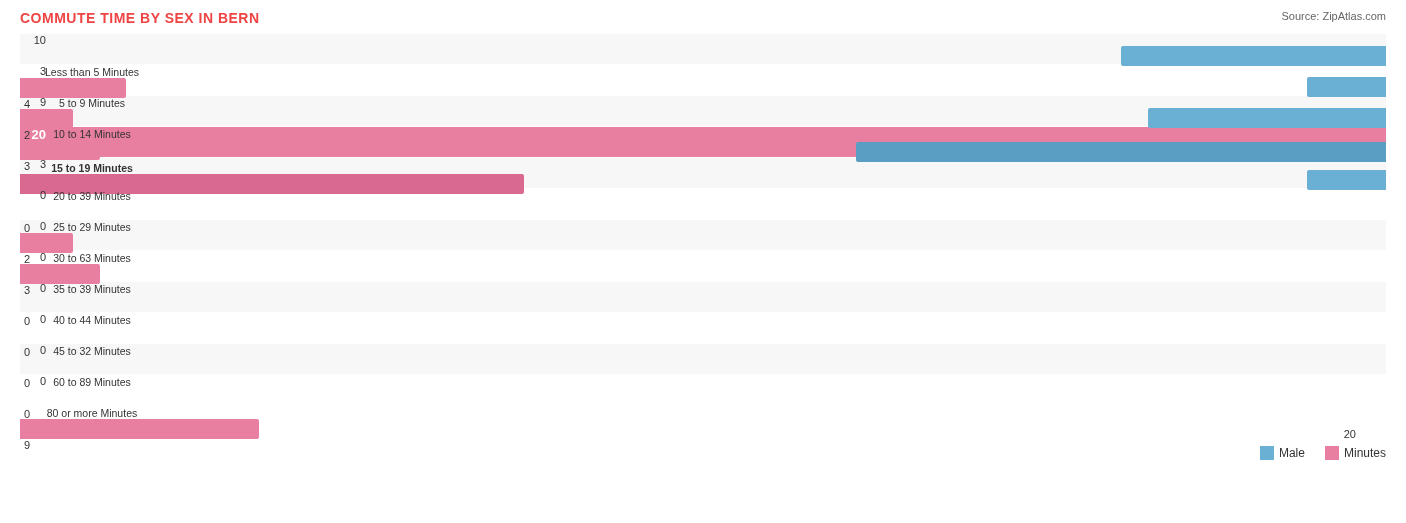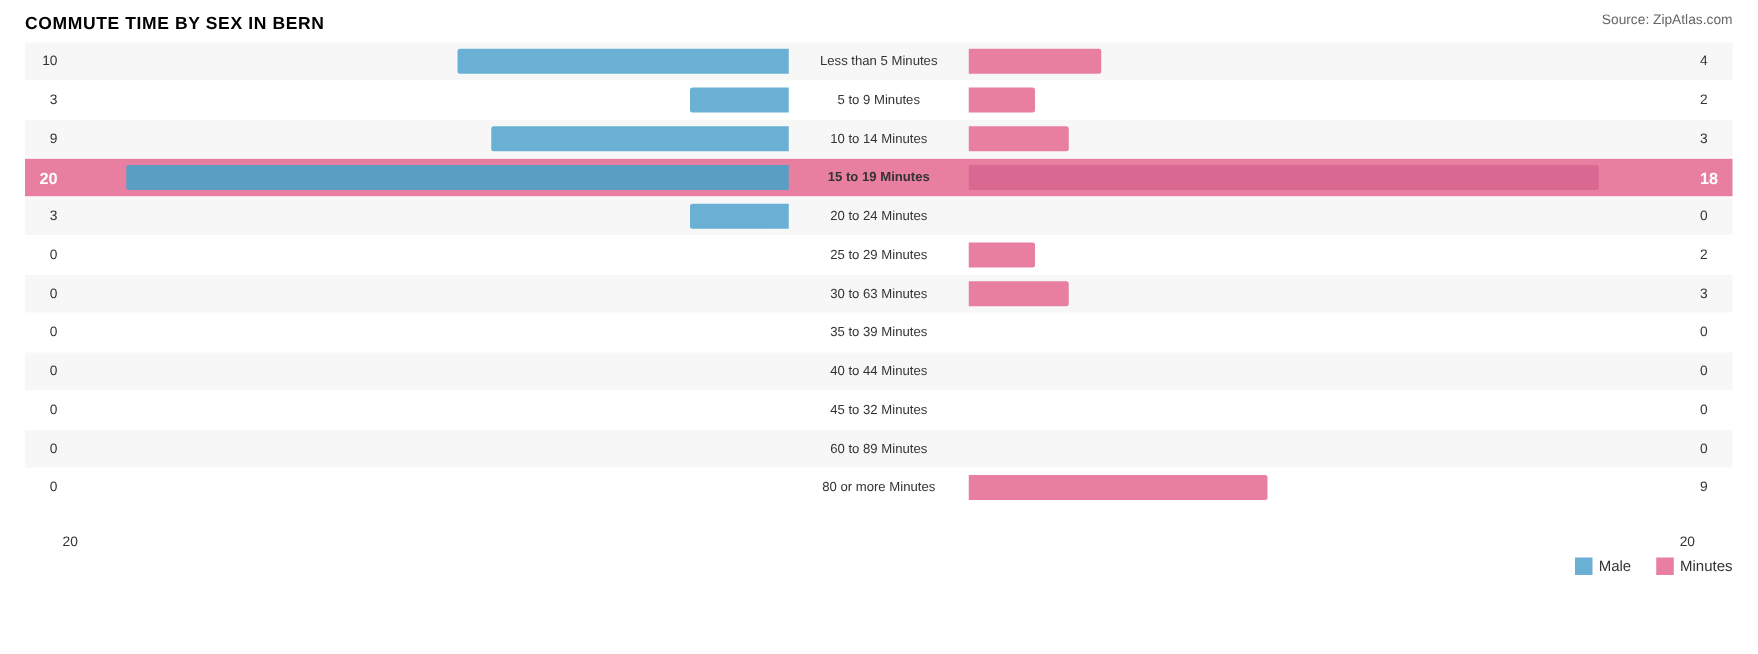--- a/index.html
+++ b/index.html
@@ -19,37 +19,37 @@
     .title-row {
       display: flex;
       justify-content: space-between;
       align-items: flex-start;
       margin-bottom: 8px;
     }
     .chart-title {
       font-size: 14px;
       font-weight: bold;
       text-transform: uppercase;
-      color: #000000;
+      color: #ef4444;
       letter-spacing: 0.5px;
     }
     .source-text {
       font-size: 11px;
       color: #666;
     }
     .chart-area {
       position: relative;
       width: 100%;
       height: 390px;
     }
     .row {
       display: flex;
-      align-items: center;
       height: 30px;
       margin-bottom: 1px;
+      flex-direction: column;
     }
     .row:nth-child(odd) {
       background: #f7f7f7;
     }
     .row:nth-child(even) {
       background: #fff;
     }
     .left-value {
       width: 30px;
       text-align: right;
@@ -216,21 +216,21 @@
       </div>
     </div>
     <div class="right-value">18</div>
   </div>
       <div class="row">
     <div class="left-value">3</div>
     <div class="bar-section-left">
       <div class="bar-male" style="width:79.5px">
       </div>
     </div>
-    <div class="label-center">20 to 24 Minutes</div>
+    <div class="label-center">20 to 39 Minutes</div>
     <div class="bar-section-right">
       <div class="bar-female" style="width:0px">
       </div>
     </div>
     <div class="right-value">0</div>
   </div>
       <div class="row">
     <div class="left-value">0</div>
     <div class="bar-section-left">
       <div class="bar-male" style="width:0px">

